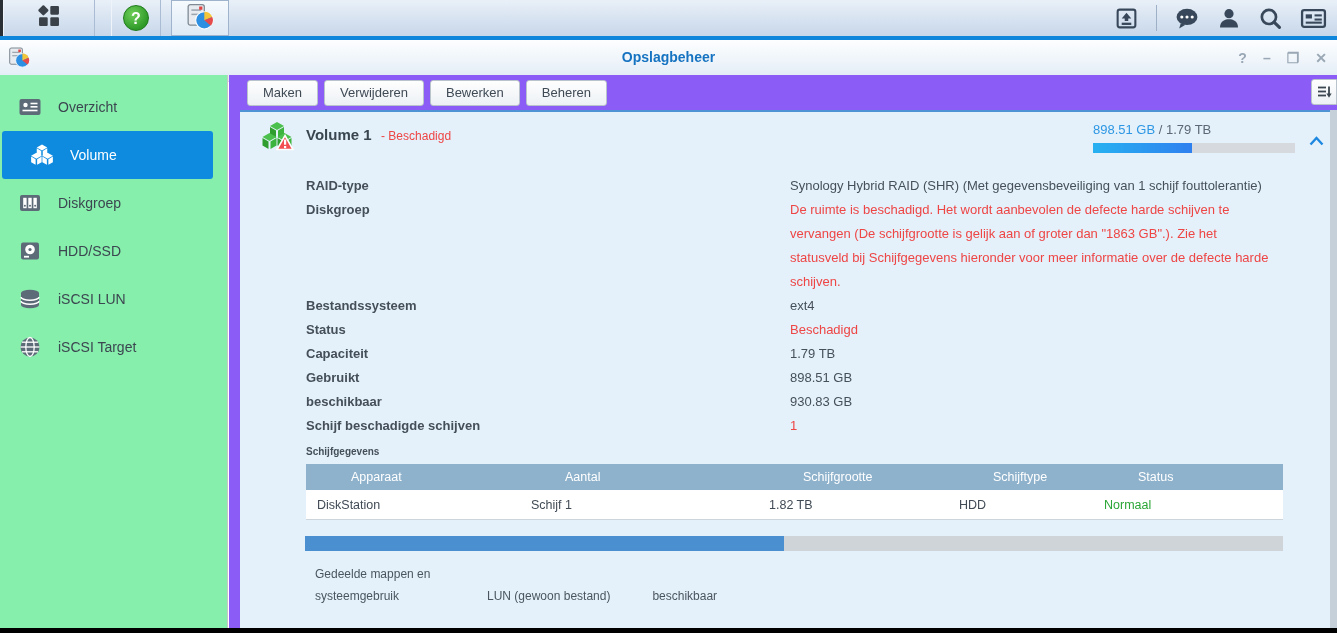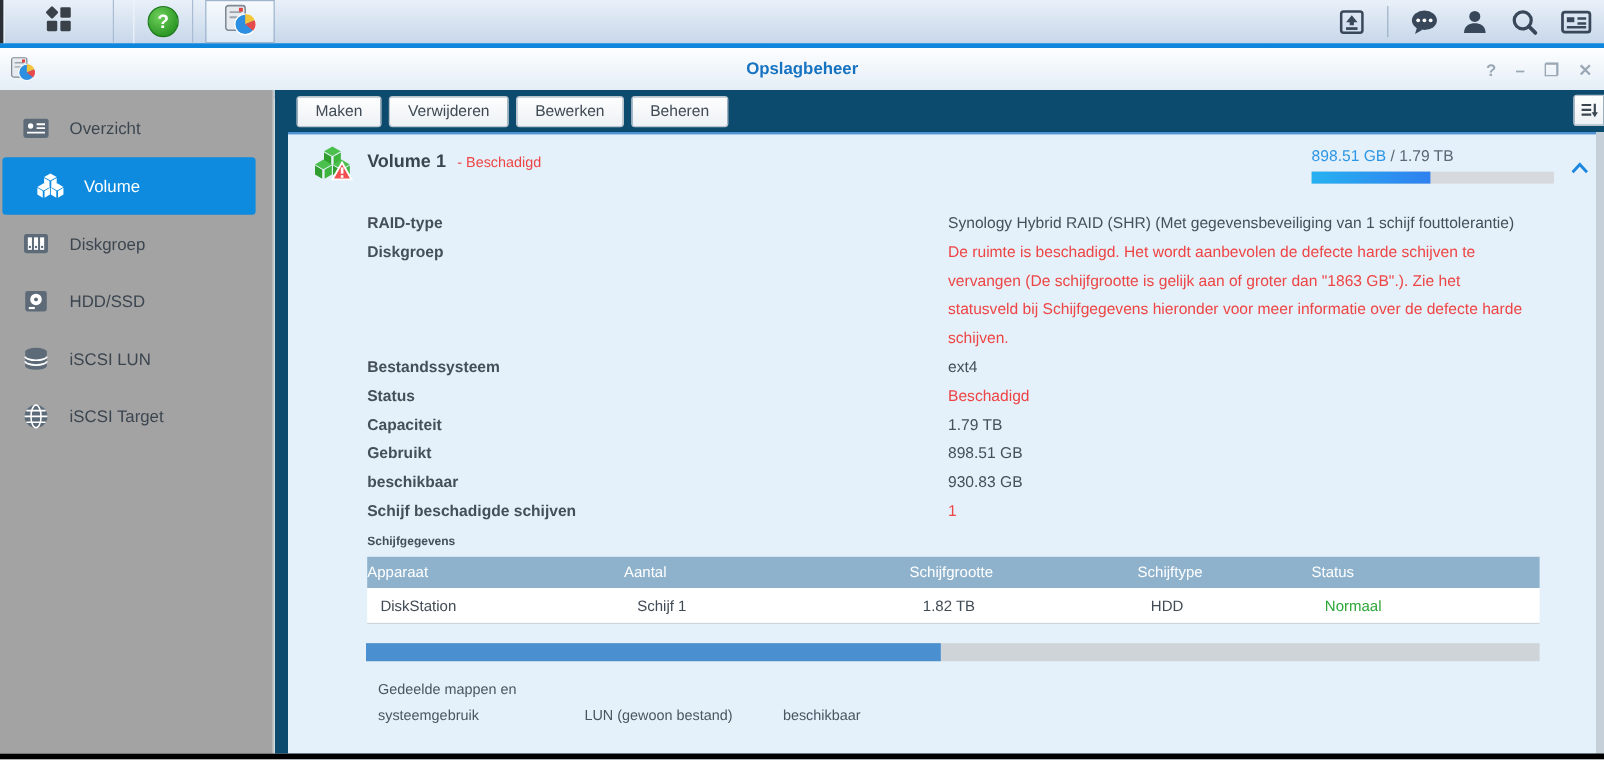--- a/index.html
+++ b/index.html
@@ -30,31 +30,31 @@
     background:linear-gradient(#fdfeff,#e0ebf5); border-bottom:1px solid #cfdae4; }
   .app-mini { position:absolute; left:8px; top:6px; }
   .win-title { position:absolute; left:0; right:0; text-align:center; line-height:35px;
     color:#1673c1; font-weight:bold; font-size:14px; }
   .win-controls { position:absolute; right:10px; top:0; height:35px;
     display:flex; align-items:center; gap:16px; color:#9aa8b5; font-size:14px; }
   .win-controls span { cursor:pointer; font-weight:bold; }
 
   
   .sidebar { position:absolute; top:75px; left:0; width:228px; bottom:5px;
-    background:#a3a3a3; border-right:1px solid #c6c6c6; padding-top:8px; }
+    background:#86efac; border-right:1px solid #c6c6c6; padding-top:8px; }
   .side-item { height:48px; display:flex; align-items:center; gap:16px;
     padding-left:18px; font-size:14px; color:#3c4650; cursor:pointer; }
   .side-item svg { flex:0 0 24px; }
   .side-item .si-fill { fill:#5d6b78; }
   .side-item.active { background:#0e8bdf; color:#fff; border-radius:3px;
     margin:0 14px 0 2px; padding-left:28px; }
   .side-item.active .si-fill { fill:#fff; }
 
   
-  .content { position:absolute; left:229px; top:75px; right:0; bottom:5px; background:#0c4a6e; }
+  .content { position:absolute; left:229px; top:75px; right:0; bottom:5px; background:#8b5cf6; }
   .toolbar { height:35px; display:flex; align-items:center; gap:6px; padding-left:18px; position:relative; }
   .btn { height:26px; padding:0 15px; font-size:13px; color:#3f4a55;
     background:linear-gradient(#fefefe,#edf1f5); border:1px solid #b9c3cc;
     border-radius:3px; cursor:pointer; font-family:"Liberation Sans",sans-serif; }
   .sort-btn { position:absolute; right:0; top:4px; width:26px; height:26px;
     display:flex; align-items:center; justify-content:center;
     background:linear-gradient(#fefefe,#edf1f5); border:1px solid #b9c3cc;
     border-radius:3px 0 0 3px; cursor:pointer; }
 
   .scroll-strip { position:absolute; right:0; top:35px; bottom:0; width:7px; background:#c5d0d8; }
@@ -77,21 +77,21 @@
   .details { margin:4px 0 0 66px; display:grid; grid-template-columns:484px 480px;
     font-size:13px; line-height:24px; color:#46505b; }
   .dlabel { font-weight:bold; color:#454f59; align-self:start; }
   .dvalue.red { color:#ee4545; }
 
   .section-title { margin:8px 0 7px 66px; font-size:10px; font-weight:bold; color:#454f59; }
 
   .disk-table { margin-left:66px; width:977px; font-size:12.5px; }
   .thead, .trow { display:grid; grid-template-columns:214px 238px 190px 145px 190px; }
   .thead { background:#8fb2cc; color:#fff; height:26px; line-height:26px; }
-  .thead > div { padding-left:0; cursor:pointer; }
+  .thead > div { padding-left:21px; cursor:pointer;margin-left:24px; }
   .trow { background:#fff; height:30px; line-height:30px; color:#414b55;
     border-bottom:1px solid #ccd5dc; cursor:pointer; }
   .trow > div { padding-left:11px; }
   .status-normal { color:#2ca637; }
 
   .usage-bar { margin:16px 0 0 65px; width:978px; height:15px; background:#cfd4d8; }
   .usage-bar .fill { height:100%; background:#4a8fd0; }
 
   .legend { margin:12px 0 0 75px; display:flex; align-items:flex-end;
     font-size:12px; line-height:22px; color:#4a5560; }

